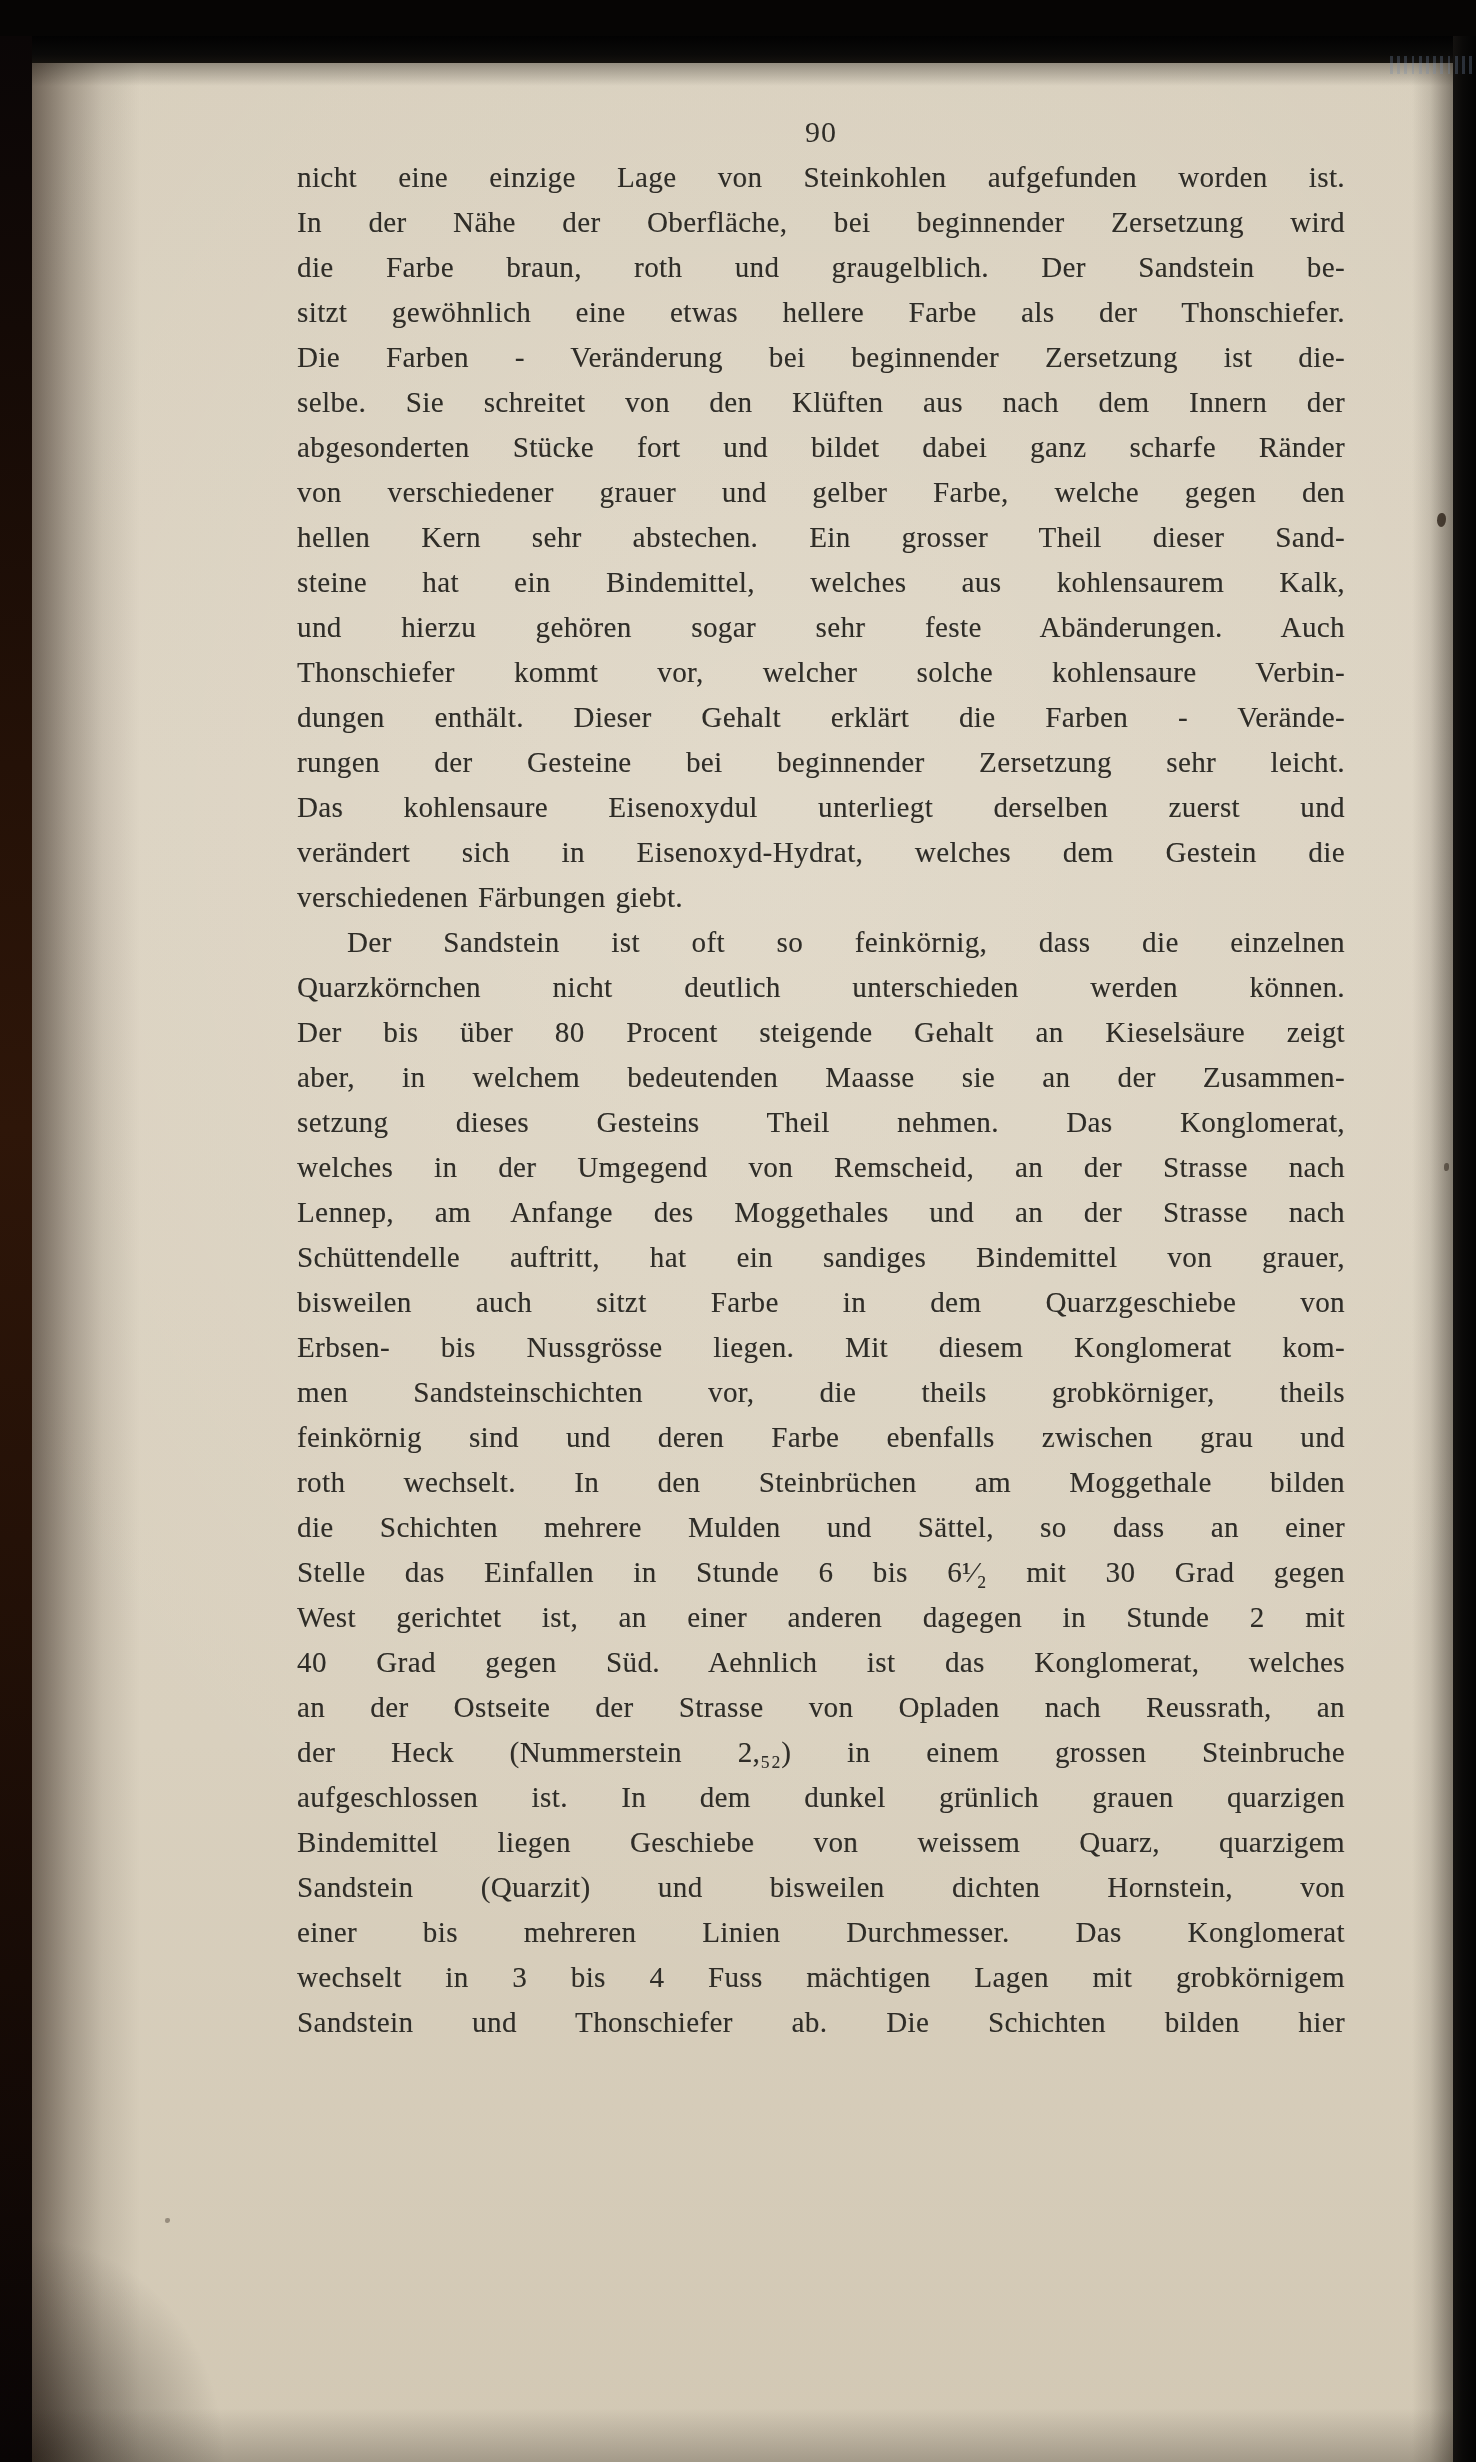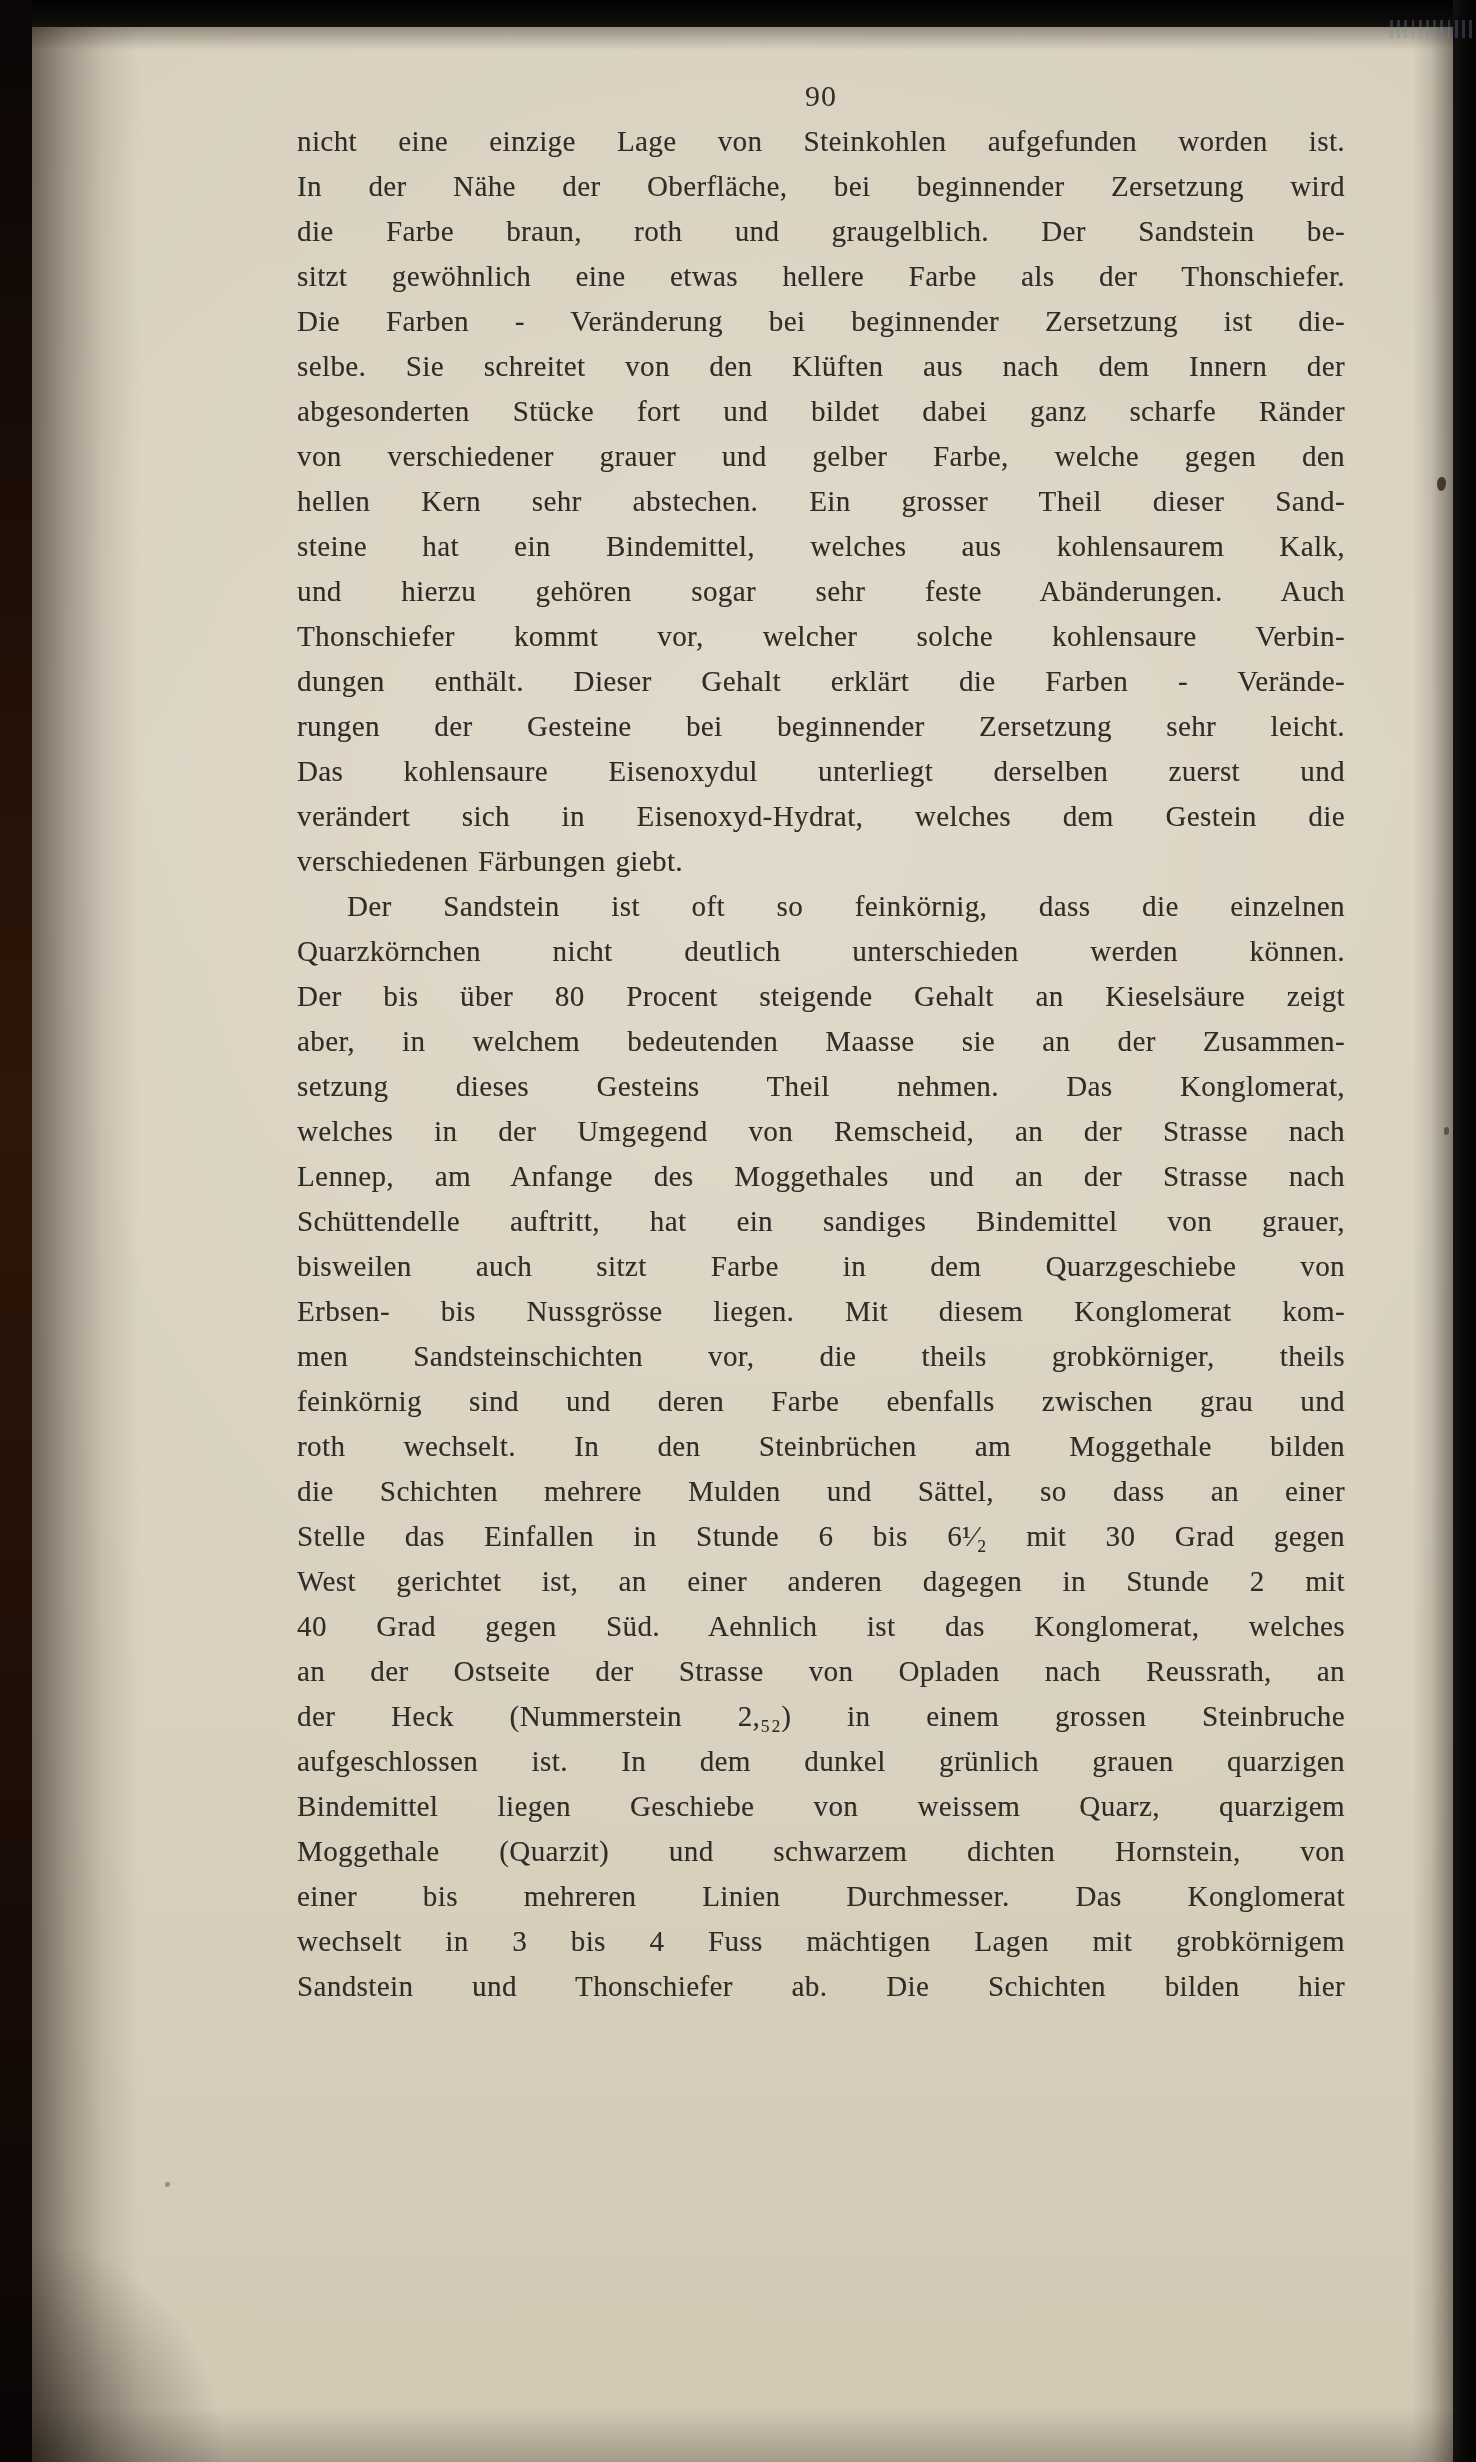--- a/index.html
+++ b/index.html
@@ -11,20 +11,21 @@
     width: 1477px;
     height: 2462px;
     position: relative;
     overflow: hidden;
     font-family: "Liberation Serif", "DejaVu Serif", serif;
   }
   .scan-root {
     position: absolute;
     inset: 0;
     background: #a21caf;
+    margin-top: 36px;
   }
   
   .top-strip {
     position: absolute;
     left: 0; top: 0;
     width: 100%; height: 27px;
     background: linear-gradient(180deg, #020202 0%, #0b0a09 70%, #15120e 100%);
     z-index: 3;
   }
   .left-strip {
@@ -183,21 +184,21 @@
         <div class="line just">feinkörnig sind und deren Farbe ebenfalls zwischen grau und</div>
         <div class="line just">roth wechselt. In den Steinbrüchen am Moggethale bilden</div>
         <div class="line just">die Schichten mehrere Mulden und Sättel, so dass an einer</div>
         <div class="line just">Stelle das Einfallen in Stunde 6 bis 6¹⁄₂ mit 30 Grad gegen</div>
         <div class="line just">West gerichtet ist, an einer anderen dagegen in Stunde 2 mit</div>
         <div class="line just">40 Grad gegen Süd. Aehnlich ist das Konglomerat, welches</div>
         <div class="line just">an der Ostseite der Strasse von Opladen nach Reussrath, an</div>
         <div class="line just">der Heck (Nummerstein 2,₅₂) in einem grossen Steinbruche</div>
         <div class="line just">aufgeschlossen ist. In dem dunkel grünlich grauen quarzigen</div>
         <div class="line just">Bindemittel liegen Geschiebe von weissem Quarz, quarzigem</div>
-        <div class="line just">Moggethale (Quarzit) und schwarzem dichten Hornstein, von</div>
+        <div class="line just">Sandstein (Quarzit) und bisweilen dichten Hornstein, von</div>
         <div class="line just">einer bis mehreren Linien Durchmesser. Das Konglomerat</div>
         <div class="line just">wechselt in 3 bis 4 Fuss mächtigen Lagen mit grobkörnigem</div>
         <div class="line just">Sandstein und Thonschiefer ab. Die Schichten bilden hier</div>
       </div>
     <div class="speck s1"></div>
     <div class="speck s2"></div>
     <div class="speck s3"></div>
   </div>
   <div class="top-strip"></div>
   <div class="left-strip"></div>

